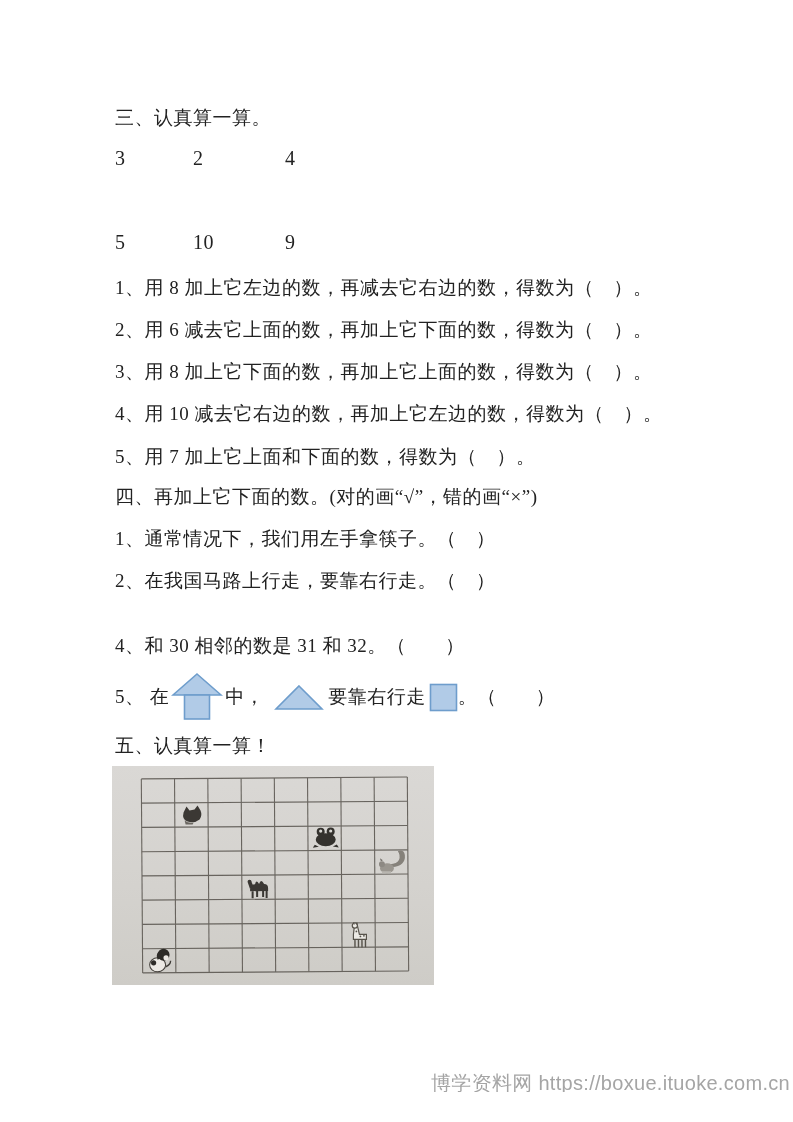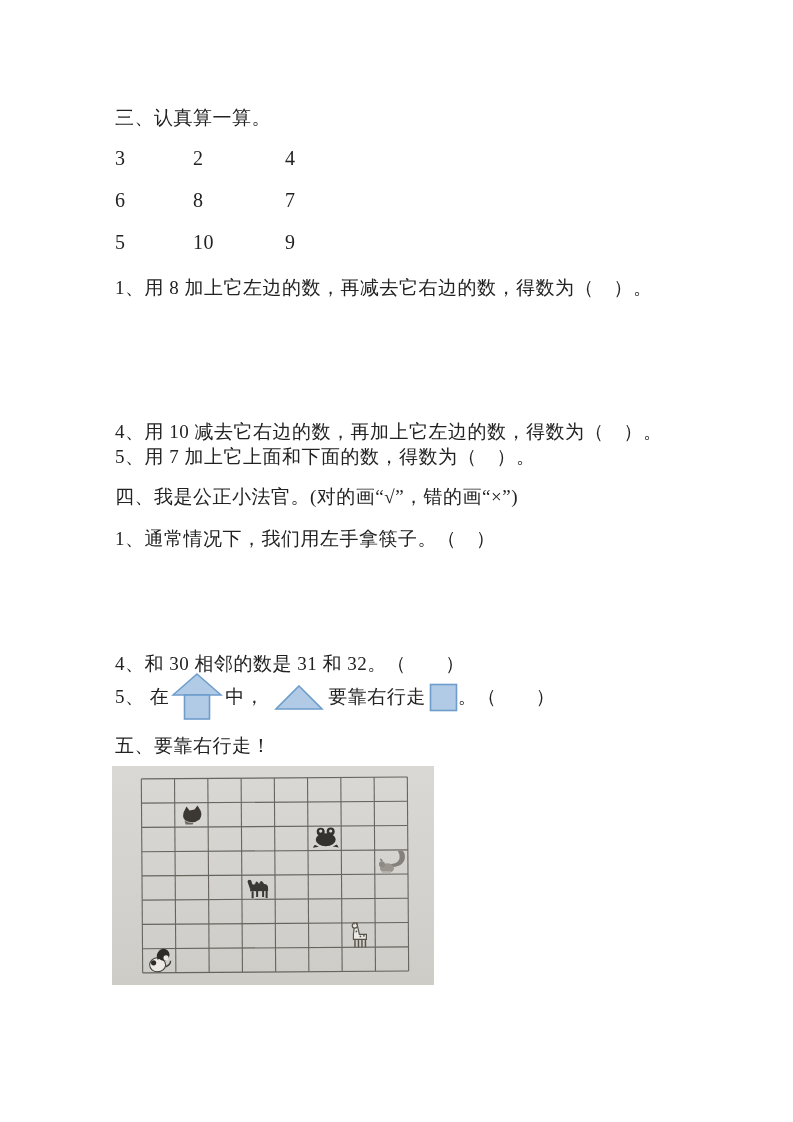--- a/index.html
+++ b/index.html
@@ -56,53 +56,53 @@
 </head>
 <body>
 
 <div class="page">
 
   <div class="line" style="top:105px">三、认真算一算。</div>
 
   <div class="line numrow" style="top:147px">
     <span class="c1">3</span><span class="c2">2</span><span>4</span>
   </div>
-  <div class="line numrow" style="top:189px">
-    <span class="c1">6</span><span class="c2">8</span><span>7</span>
-  </div>
   <div class="line numrow" style="top:231px">
     <span class="c1">5</span><span class="c2">10</span><span>9</span>
   </div>
 
   <div class="line" style="top:275px">1、用 8 加上它左边的数，再减去它右边的数，得数为（　）。</div>
-  <div class="line" style="top:419px">4、用 10 减去它右边的数，再加上它左边的数，得数为（　）。</div>
+  <div class="line" style="top:317px">2、用 6 减去它上面的数，再加上它下面的数，得数为（　）。</div>
+  <div class="line" style="top:359px">3、用 8 加上它下面的数，再加上它上面的数，得数为（　）。</div>
+  <div class="line" style="top:401px">4、用 10 减去它右边的数，再加上它左边的数，得数为（　）。</div>
   <div class="line" style="top:444px">5、用 7 加上它上面和下面的数，得数为（　）。</div>
 
-  <div class="line" style="top:484px">四、我是公正小法官。(对的画“√”，错的画“×”)</div>
+  <div class="line" style="top:484px">四、再加上它下面的数。(对的画“√”，错的画“×”)</div>
   <div class="line" style="top:526px">1、通常情况下，我们用左手拿筷子。（　）</div>
-  <div class="line" style="top:651px">4、和 30 相邻的数是 31 和 32。（　　）</div>
+  <div class="line" style="top:568px">2、在我国马路上行走，要靠右行走。（　）</div>
+  <div class="line" style="top:633px">4、和 30 相邻的数是 31 和 32。（　　）</div>
 
   <div class="line shape-line" style="top:671px">
     <span class="txt">5、 在</span>
     <svg class="shape-svg" style="margin:0 2px" width="52" height="50" viewBox="0 0 52 50">
       <polygon points="26,2 50,23 2,23" fill="#b1cbe7" stroke="#6e9dcc" stroke-width="1.6"></polygon>
       <rect x="13.5" y="23" width="25" height="24" fill="#b1cbe7" stroke="#6e9dcc" stroke-width="1.6"></rect>
     </svg>
     <span class="txt">中，</span>
     <svg class="shape-svg" style="margin:0 4px 0 10px" width="50" height="27" viewBox="0 0 50 27">
       <polygon points="25,2 48,25 2,25" fill="#b1cbe7" stroke="#6e9dcc" stroke-width="1.6"></polygon>
     </svg>
     <span class="txt"> 要靠右行走</span>
     <svg class="shape-svg" style="margin:0 0 0 3px" width="29" height="29" viewBox="0 0 29 29">
       <rect x="1.5" y="1.5" width="26" height="26" fill="#b1cbe7" stroke="#6e9dcc" stroke-width="1.6"></rect>
     </svg>
     <span class="txt"> 。（　　）</span>
   </div>
 
-  <div class="line" style="top:733px">五、要靠右行走！</div>
+  <div class="line" style="top:733px">五、认真算一算！</div>
 
   <div class="photo">
     <div class="photo-inner">
       <svg width="322" height="219" viewBox="0 0 322 219">
         <g stroke="#55514b" stroke-width="1.1" opacity="0.85">
           <line x1="30" y1="12" x2="296" y2="12"></line>
           <line x1="30" y1="36.2" x2="296" y2="36.2"></line>
           <line x1="30" y1="60.5" x2="296" y2="60.5"></line>
           <line x1="30" y1="84.8" x2="296" y2="84.8"></line>
           <line x1="30" y1="109" x2="296" y2="109"></line>
@@ -185,14 +185,15 @@
         <ellipse cx="11" cy="18" rx="8" ry="7" fill="#ece9e4" stroke="#413e39" stroke-width="1"></ellipse>
         <circle cx="17" cy="8" r="6" fill="#2e2c28"></circle>
         <path d="M12 5 Q9 8 11 13 L15 11 Z" fill="#2e2c28"></path>
         <circle cx="19.5" cy="11" r="2.6" fill="#ece9e4"></circle>
         <circle cx="7" cy="16" r="2.6" fill="#2e2c28"></circle>
         <path d="M19 20 Q24 18 24 14" stroke="#413e39" stroke-width="1.4" fill="none"></path>
       </svg>
     </div>
   </div>
 
+  <div class="footer">博学资料网 https://boxue.ituoke.com.cn</div>
 
 </div>
 
 </body></html>

